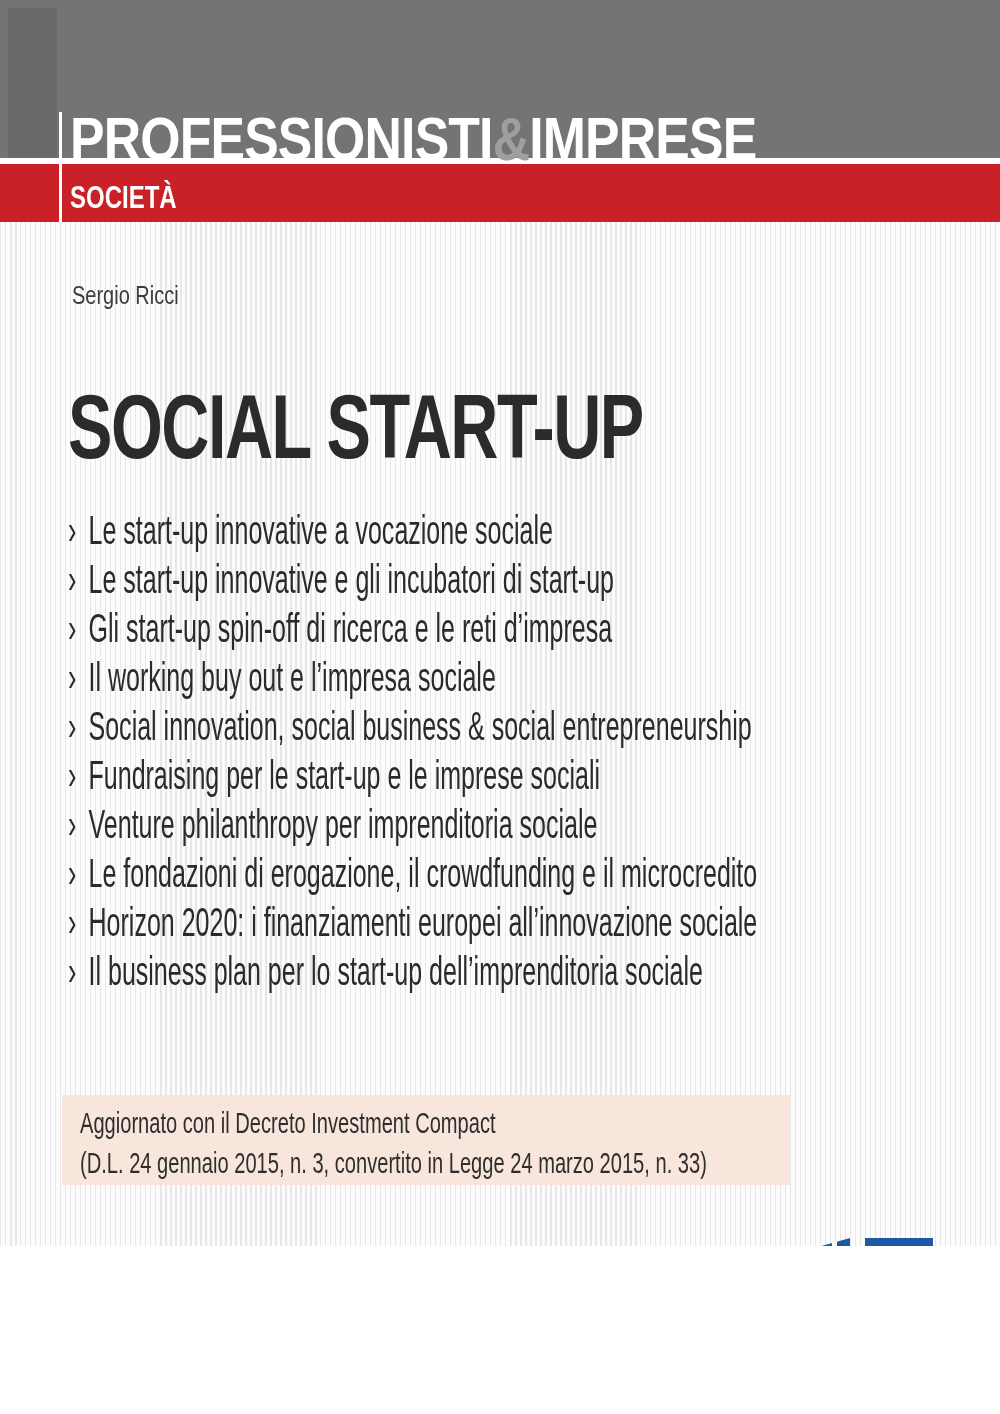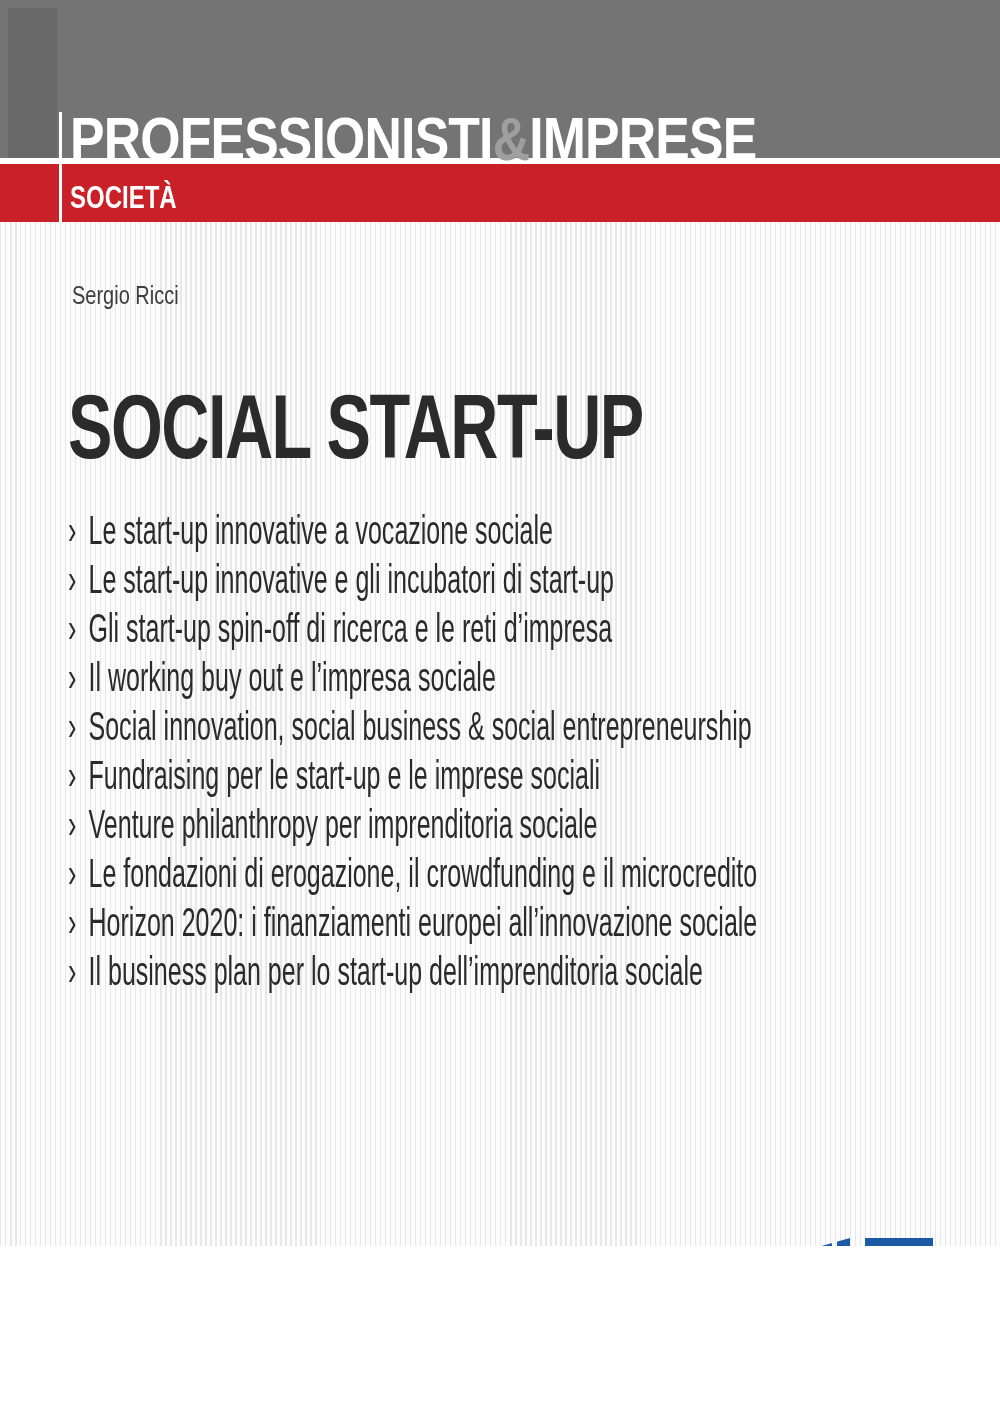--- a/index.html
+++ b/index.html
@@ -193,20 +193,24 @@
     <div class="topic"><span class="tline"><span class="bullet">›</span><span>Gli start-up spin-off di ricerca e le reti d’impresa</span></span></div>
     <div class="topic"><span class="tline"><span class="bullet">›</span><span>Il working buy out e l’impresa sociale</span></span></div>
     <div class="topic"><span class="tline"><span class="bullet">›</span><span>Social innovation, social business &amp; social entrepreneurship</span></span></div>
     <div class="topic"><span class="tline"><span class="bullet">›</span><span>Fundraising per le start-up e le imprese sociali</span></span></div>
     <div class="topic"><span class="tline"><span class="bullet">›</span><span>Venture philanthropy per imprenditoria sociale</span></span></div>
     <div class="topic"><span class="tline"><span class="bullet">›</span><span>Le fondazioni di erogazione, il crowdfunding e il microcredito</span></span></div>
     <div class="topic"><span class="tline"><span class="bullet">›</span><span>Horizon 2020: i finanziamenti europei all’innovazione sociale</span></span></div>
     <div class="topic"><span class="tline"><span class="bullet">›</span><span>Il business plan per lo start-up dell’imprenditoria sociale</span></span></div>
   </div>
 
+  <div class="note-box">
+    <span class="note-line">Aggiornato con il Decreto Investment Compact</span>
+    <span class="note-line">(D.L. 24 gennaio 2015, n. 3, convertito in Legge 24 marzo 2015, n. 33)</span>
+  </div>
 
   <div class="logo-m">
     <span class="vbar"></span>
     <span class="vbar"></span>
     <span class="vbar"></span>
   </div>
   <div class="logo-e">
     <span class="hbar top"></span>
     <span class="hbar mid"></span>
     <span class="hbar bot"></span>

